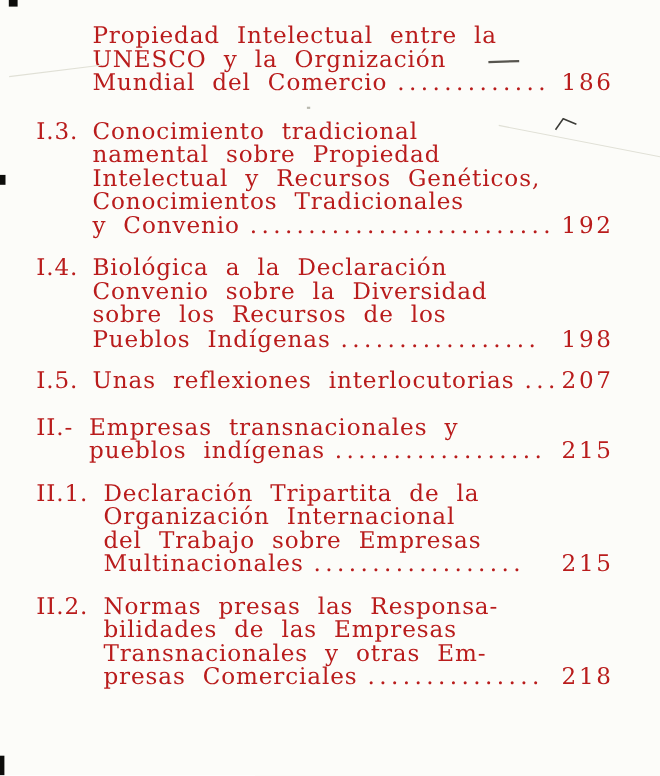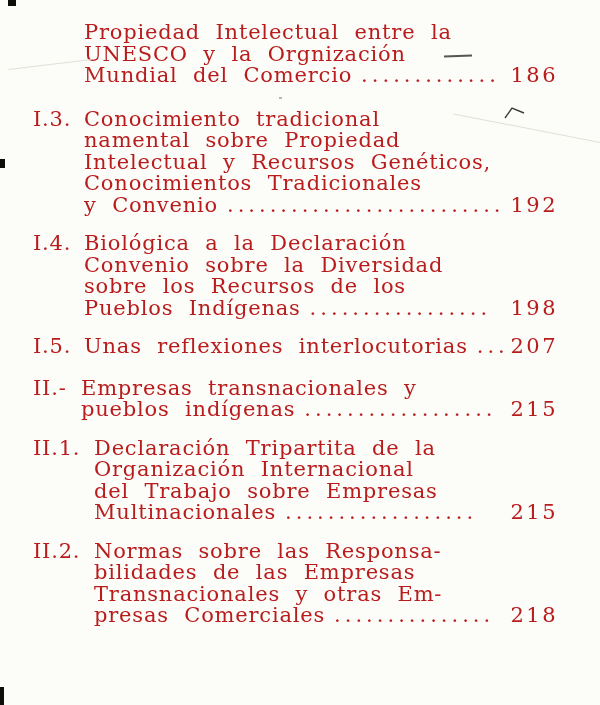--- a/index.html
+++ b/index.html
@@ -108,21 +108,21 @@
         <div class="ln">Organización Internacional</div>
         <div class="ln">del Trabajo sobre Empresas</div>
         <div class="tail">
           <span class="tx">Multinacionales</span>
           <span class="dots">..................</span>
           <span class="pg">215</span>
         </div>
       </div>
       <div class="entry" style="padding-left: 61px;">
         <span class="lbl">II.2.</span>
-        <div class="ln">Normas sobre las Responsa-</div>
+        <div class="ln">Normas presas las Responsa-</div>
         <div class="ln">bilidades de las Empresas</div>
         <div class="ln">Transnacionales y otras Em-</div>
         <div class="tail">
           <span class="tx">presas Comerciales</span>
           <span class="dots">...............</span>
           <span class="pg">218</span>
         </div>
       </div>
     </div>
 

